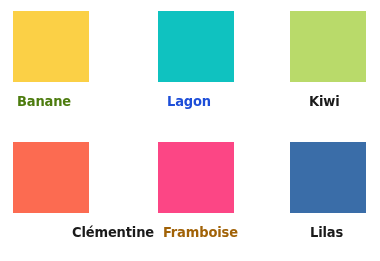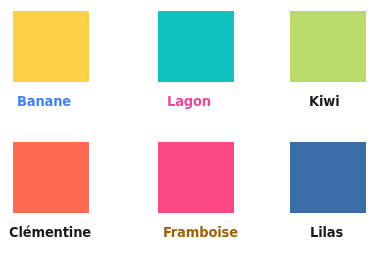--- a/index.html
+++ b/index.html
@@ -64,39 +64,39 @@
     line-height: 18px;
     white-space: nowrap;
     text-align: left;
   }
 
   
   .swatch-cell.col-0 .swatch-label { left: 17px; }
   .swatch-cell.col-1 .swatch-label { left: 22px; }
   .swatch-cell.col-2 .swatch-label { left: 32px; }
 
-  .swatch-row.row-1 .swatch-cell.col-0 .swatch-label { left: 9px; }
+  .swatch-row.row-1 .swatch-cell.col-0 .swatch-label { left: 24px; text-align: right; }
   .swatch-row.row-1 .swatch-cell.col-1 .swatch-label { left: 18px; }
   .swatch-row.row-1 .swatch-cell.col-2 .swatch-label { left: 33px; }
 </style>
 </head>
 <body>
 
 <div id="palette" style="background: rgb(255, 255, 255);">
 
   <div class="swatch-row row-0">
 
     <div class="swatch-cell col-0">
       <div class="swatch-chip" style="background: rgb(251, 208, 70);"></div>
-      <div class="swatch-label" style="color: #3b82f6;">Banane</div>
+      <div class="swatch-label" style="color: #4d7c0f;">Banane</div>
     </div>
 
     <div class="swatch-cell col-1">
       <div class="swatch-chip" style="background: rgb(15, 194, 192);"></div>
-      <div class="swatch-label" style="color: #ec4899;">Lagon</div>
+      <div class="swatch-label" style="color: #1d4ed8;">Lagon</div>
     </div>
 
     <div class="swatch-cell col-2">
       <div class="swatch-chip" style="background: rgb(185, 218, 106);"></div>
       <div class="swatch-label" style="color: rgb(26, 26, 26);">Kiwi</div>
     </div>
 
   </div>
 
   <div class="swatch-row row-1">

